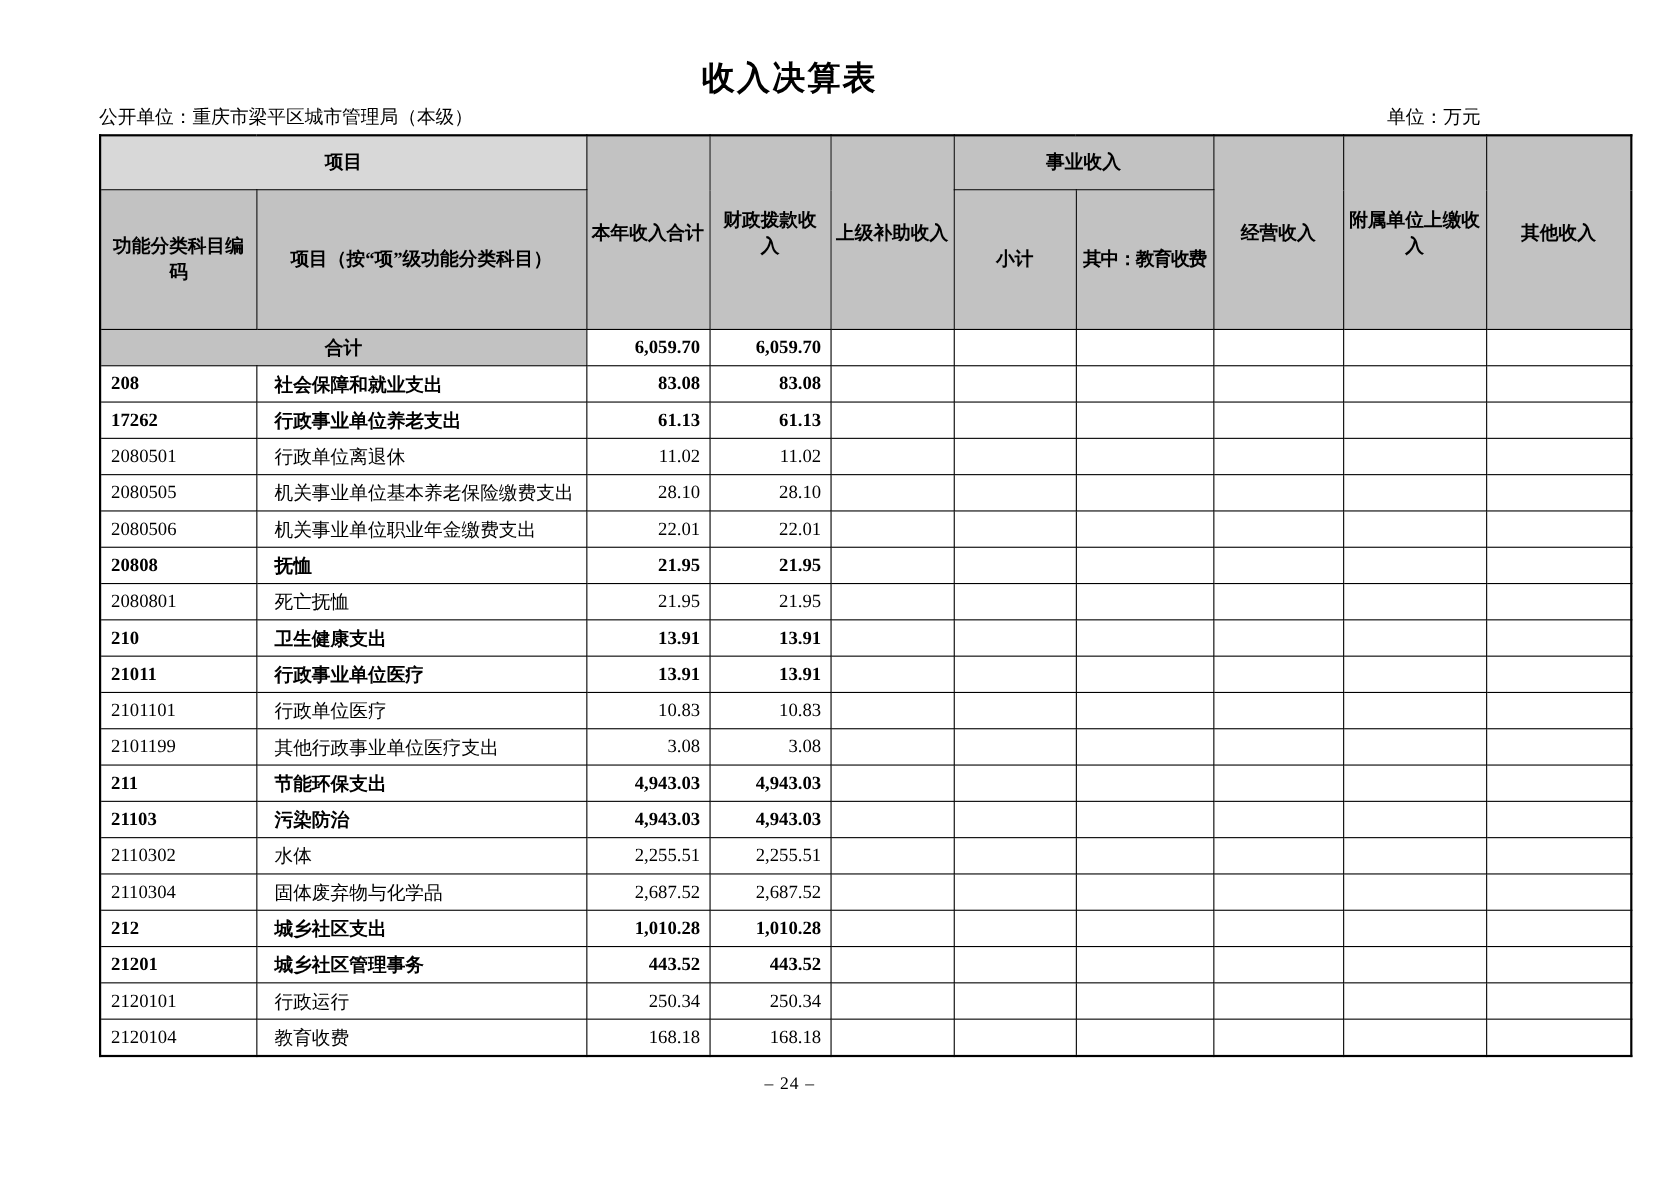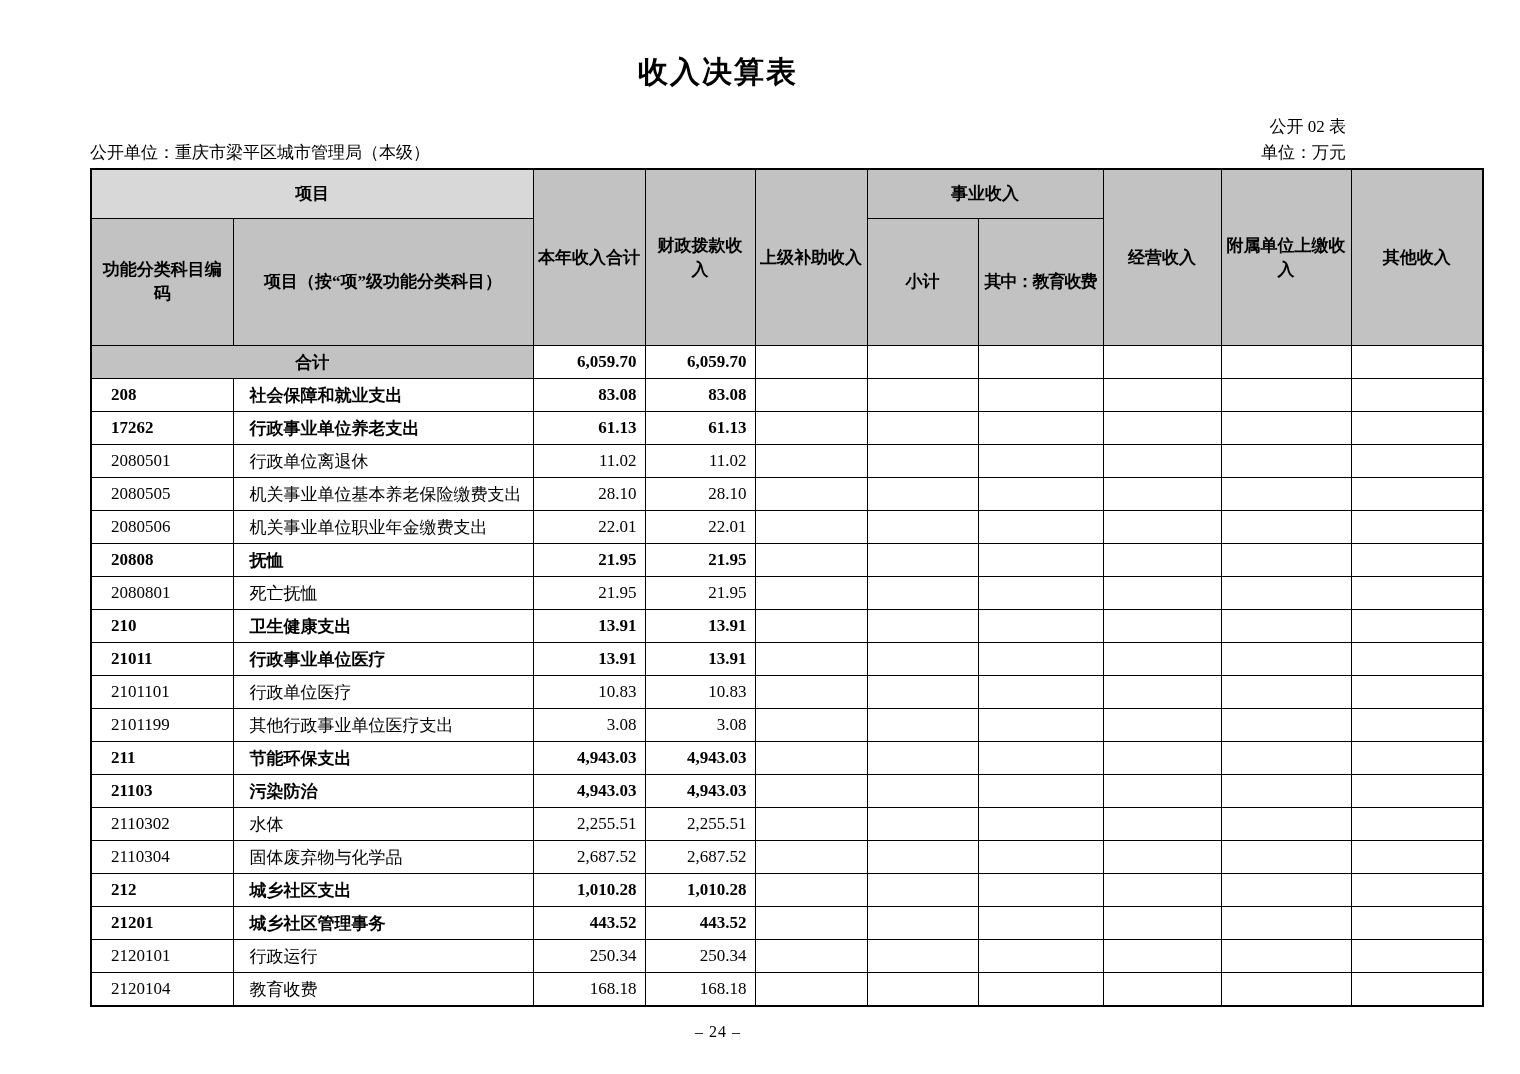--- a/index.html
+++ b/index.html
@@ -65,42 +65,41 @@
     padding: 2px 1px;
     letter-spacing: -1px;
   }
   tbody td {
     height: 32px;
     font-size: 17px;
     padding: 0;
     background: #fff;
     vertical-align: middle;
   }
-  tbody td.code  { text-align: left;  padding-left: 19px;  }
+  tbody td.code  { text-align: left;  padding-left: 9px;  }
   tbody td.name  { text-align: left;  padding-left: 16px;  }
   tbody td.num   { text-align: right; padding-right: 8px; }
   tbody tr.bold td { font-weight: bold; }
   tbody td.total-cell {
     background: #c2c2c2;
     text-align: center;
     font-weight: bold;
   }
   .footer {
     text-align: center;
     font-size: 16px;
     margin-top: 16px;
     letter-spacing: 1px;
   }
 </style>
 </head>
 <body>
 
 <div class="page">
   <h1 class="title">收入决算表</h1>
-  <div class="doc-code">公开 02 表</div>
   <div class="meta-row">
     <span>公开单位：重庆市梁平区城市管理局（本级）</span>
     <span>单位：万元</span>
   </div>
 
   <table class="revenue">
     <colgroup>
       <col style="width:142px">
         <col style="width:300px">
         <col style="width:112px">

